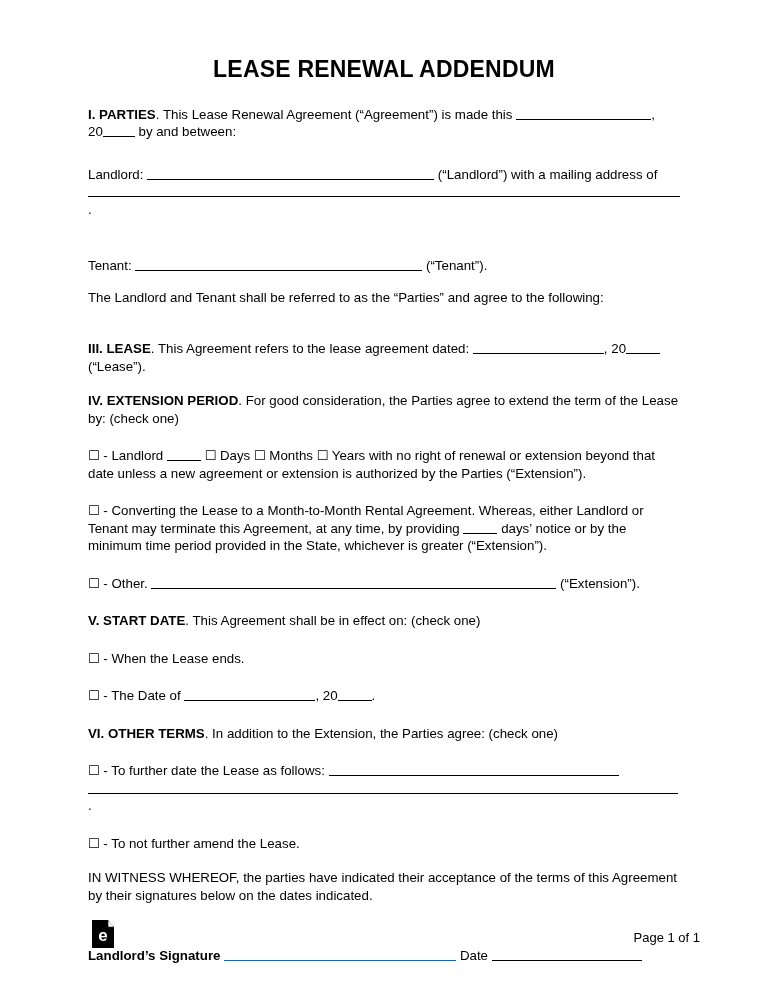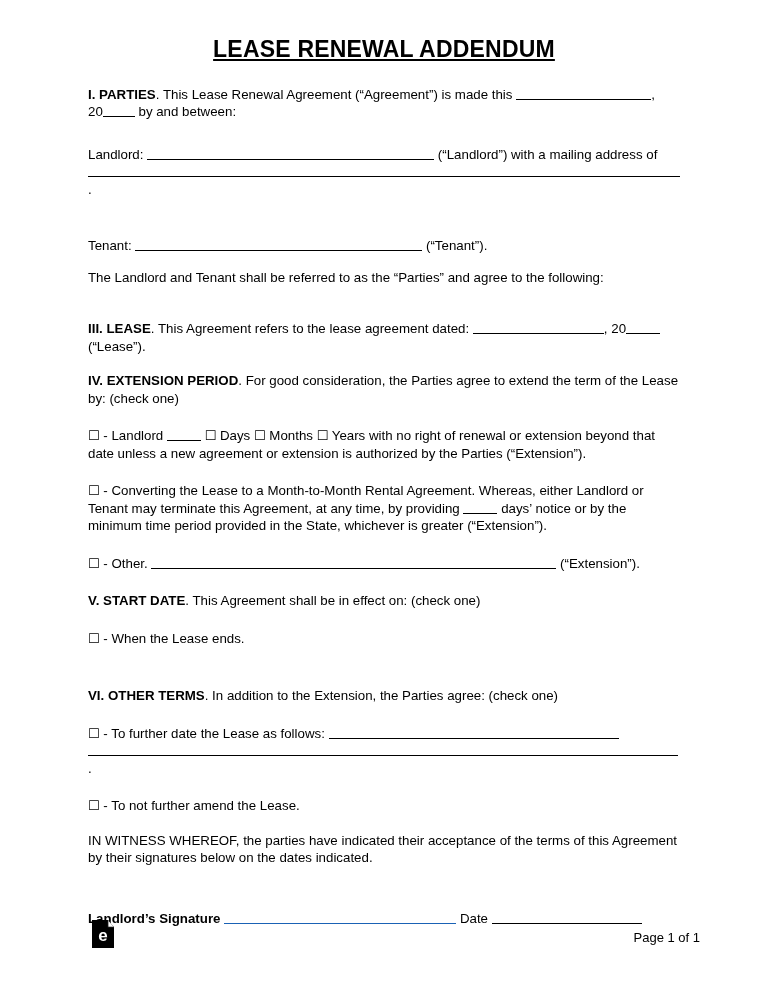--- a/index.html
+++ b/index.html
@@ -26,24 +26,23 @@
     top: 0;
     width: 592px;
   }
 
   .doc-title {
     text-align: center;
     font-size: 23px;
     font-weight: bold;
     letter-spacing: 0.2px;
     margin: 0;
-    padding-top: 36px;
+    padding-top: 56px;
     padding-bottom: 0;
     line-height: 1.2;
-    text-decoration: underline;
   }
 
   .para {
     font-size: 13.3px;
     line-height: 17.5px;
     margin: 0;
     padding: 0;
     text-align: left;
   }
   .sec-head { font-weight: bold; }
@@ -197,20 +196,21 @@
     <div class="gap-20"></div>
 
     <p class="para"><span class="sec-head">V. START DATE</span><span>. This Agreement shall be in effect on: (check one)</span></p>
 
     <div class="gap-20"></div>
 
     <p class="para"><span class="cb">☐</span><span> - When the Lease ends.</span></p>
 
     <div class="gap-20"></div>
 
+    <p class="para"><span class="cb">☐</span><span> - The Date of </span><span class="blank bk-date2"></span><span>, 20</span><span class="blank bk-small"></span><span>.</span></p>
 
     <div class="gap-20"></div>
 
     <p class="para"><span class="sec-head">VI. OTHER TERMS</span><span>. In addition to the Extension, the Parties agree: (check one)</span></p>
 
     <div class="gap-20"></div>
 
     <p class="para"><span class="cb">☐</span><span> - To further date the Lease as follows: </span><span class="blank bk-amend1"></span><br><span class="blank bk-amend2"></span><span>.</span></p>
 
     <div class="gap-20"></div>

